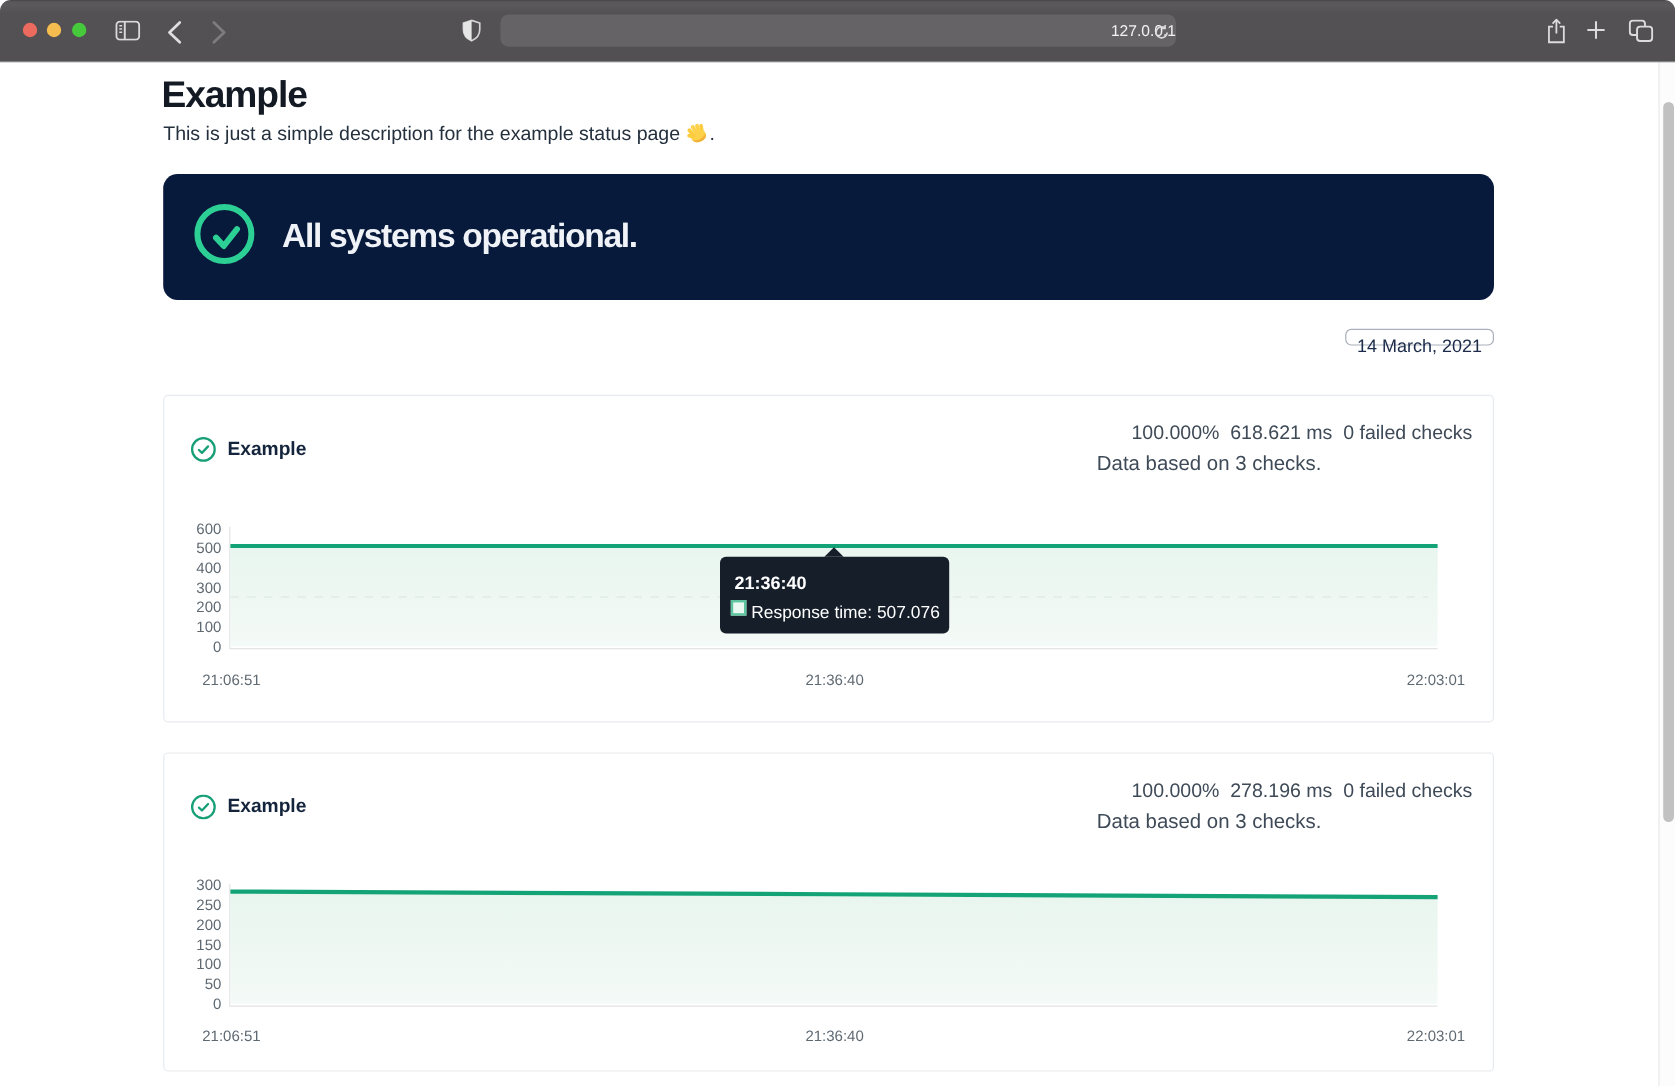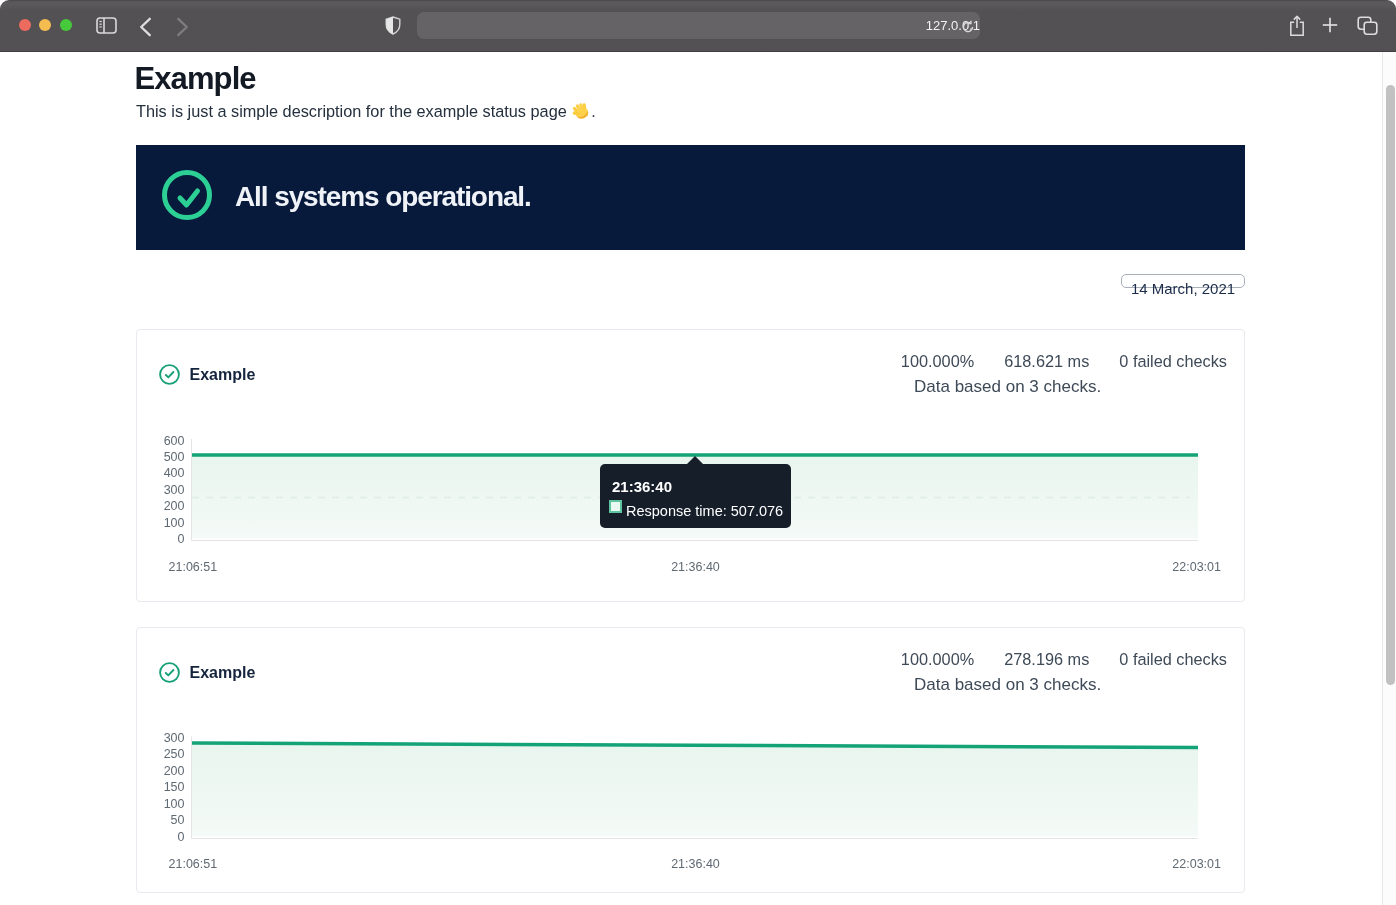--- a/index.html
+++ b/index.html
@@ -16,34 +16,34 @@
   .urlbar { position:absolute; left:417px; top:12px; width:563px; height:27px;
     background:#656366; border-radius:7px; }
   .urltext { position:absolute; left:0; top:0; width:100%; height:27px; line-height:27px;
     text-align:right; color:#f3f2f3; font-size:13px; }
 
   
   .h1 { position:absolute; left:134.5px; top:61px; font-size:31px; font-weight:700;
     color:#131a24; letter-spacing:-0.9px; }
   .desc { position:absolute; left:136px; top:101px; font-size:16.3px; color:#24303d;text-align:right; }
   .banner { position:absolute; left:136px; top:145px; width:1109px; height:105px;
-    background:#081a3c; border-radius:0; }
+    background:#081a3c; border-radius:12px; }
   .banner-text { position:absolute; left:99px; top:0; height:105px; line-height:103px;
     color:#eff3f8; font-size:28px; font-weight:700; letter-spacing:-1.1px; }
   .datebtn { position:absolute; left:1121px; top:274px; width:124px; height:14px;
     border:1px solid #a9b0ba; border-radius:5px; text-align:center; line-height:28px;
     font-size:15px; color:#1b2b49; background:#fff; }
   .card { position:absolute; left:136px; width:1109px; background:#fff;
     border:1px solid #e7eaee; border-radius:4px; }
   .card1 { top:329px; height:273px; }
   .card2 { top:627px; height:266px; }
   .ctitle { position:absolute; font-size:16px; font-weight:700; color:#14243c; }
   .stats { position:absolute; width:600px; right:17px; white-space:nowrap; text-align:right; font-size:16.3px;
     color:#3e4a57; }
-  .stats span { margin-left:30px; }
+  .stats span { margin-left:9px; }
   .sub { position:absolute; left:777px; font-size:17px; color:#3e4a57; }
 
   
   .tooltip { position:absolute; left:600px; top:464px; width:191px; height:64px;
     background:#161e2a; border-radius:5px; color:#fff; }
   .tooltip .caret { position:absolute; left:87px; top:-8px; width:0; height:0;
     border-left:8px solid transparent; border-right:8px solid transparent;
     border-bottom:8px solid #161e2a; }
   .tt1 { position:absolute; left:12px; top:13.5px; font-size:15px; font-weight:700; }
   .tt2 { position:absolute; left:26px; top:38.5px; font-size:14.5px; white-space:nowrap; }

